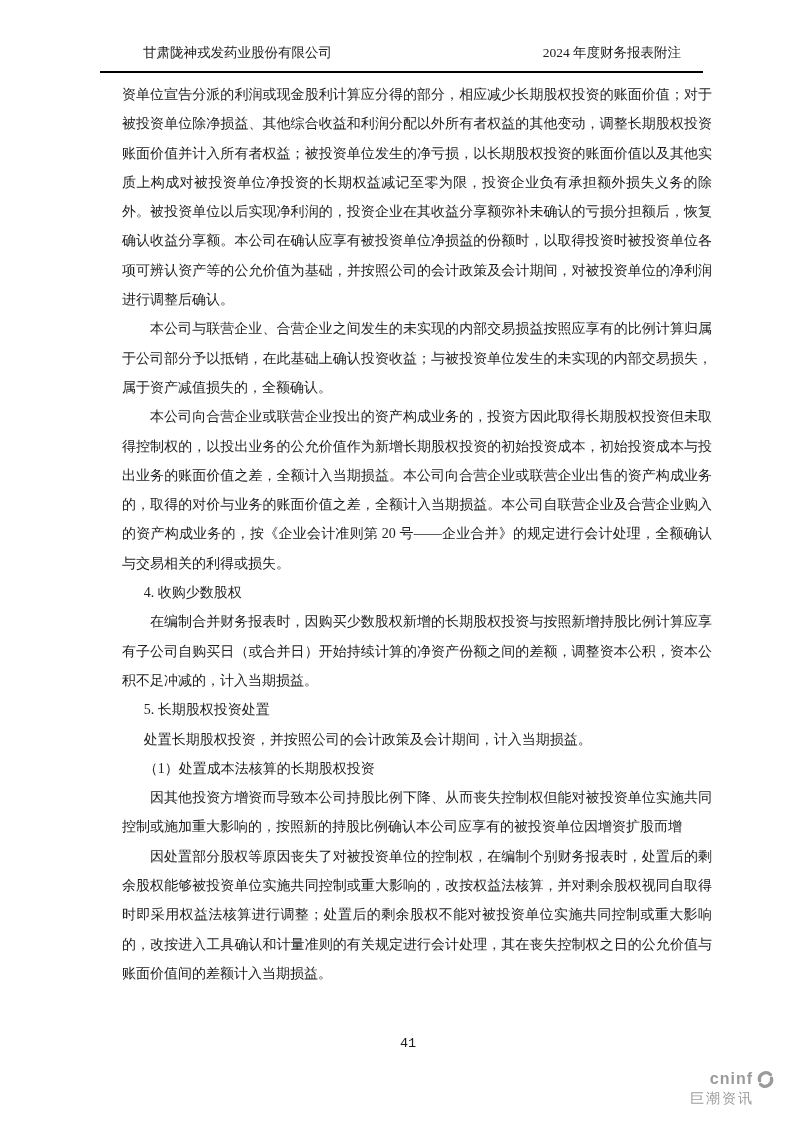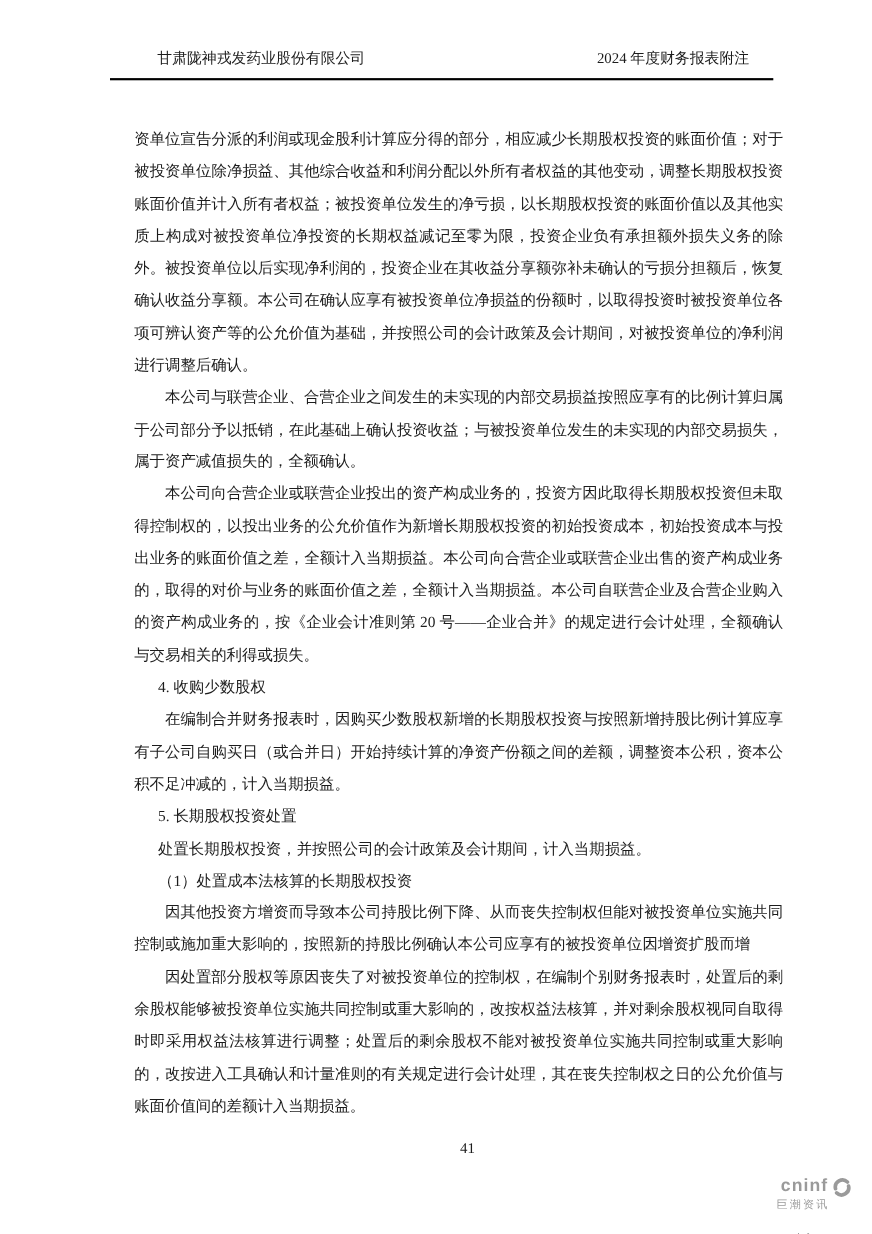--- a/index.html
+++ b/index.html
@@ -23,37 +23,38 @@
     justify-content:space-between;
     align-items:center;
     font-size:13.5px;
   }
   .header .company{padding-left:43px;}
   .header .doctitle{padding-right:22px;}
 
   
   .textblock{
     position:absolute;
-    left:122px; top:113px;
+    left:122px; top:80px;
     width:590px;
     font-size:14px;
     line-height:29.3px;
     text-align:justify;
   }
   .para{margin:0;}
   .para.indent{text-indent:2em;}
   .para.indent-sm{text-indent:1.55em;}
 
   
   .pagenum{
     position:absolute;
-    left:130px; top:1036px;
+    left:113px; top:1036px;
     width:590px;
     text-align:center;
     font-size:13.5px;
+    font-family:Liberation Mono, monospace;
   }
   .logo{
     position:absolute;
     right:17px; top:1070px;
     width:110px;
     text-align:right;
     color:#9a9a9a;
     font-family:"Liberation Sans","DejaVu Sans",sans-serif;
     line-height:1.15;
   }
@@ -63,21 +64,21 @@
     align-items:flex-start;
     gap:2px;
   }
   .logo .brand{
     font-size:16px;
     font-weight:bold;
     letter-spacing:1px;
     color:#9a9a9a;
   }
   .logo .swirl{width:21px;height:19px;display:inline-block;}
-  .logo .cnname{font-size:10px;letter-spacing:2px;margin-top:1px;padding-right:22px;}
+  .logo .cnname{font-size:14px;letter-spacing:2px;margin-top:1px;padding-right:22px;}
   .logo .url{font-size:10px;margin-top:18px;color:#9a9a9a;}
 </style>
 </head>
 <body>
 
 <div class="page">
 
   <div class="header">
     <span class="company">甘肃陇神戎发药业股份有限公司</span>
     <span class="doctitle">2024 年度财务报表附注</span>

